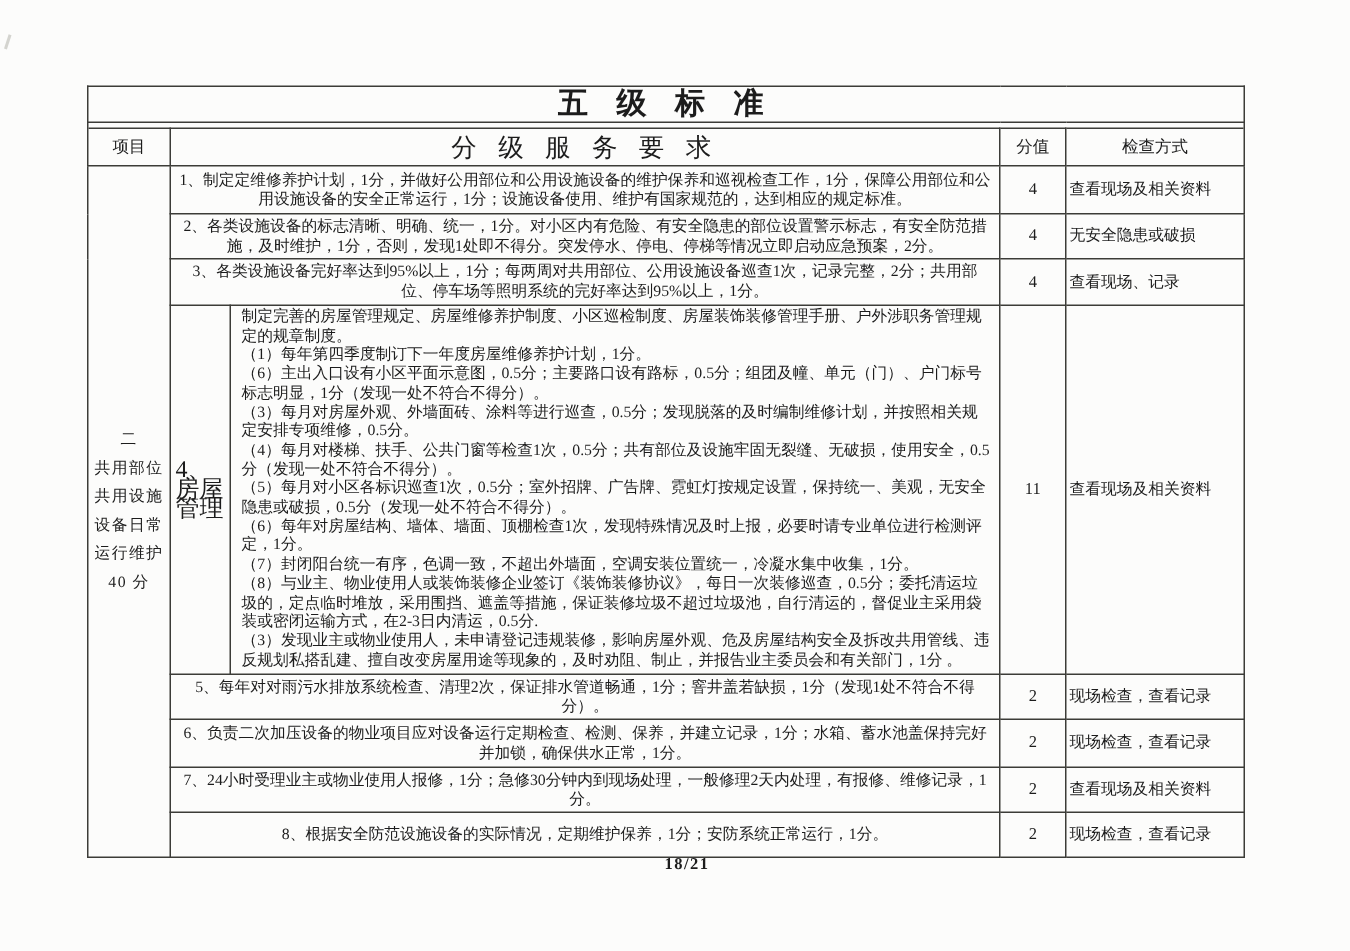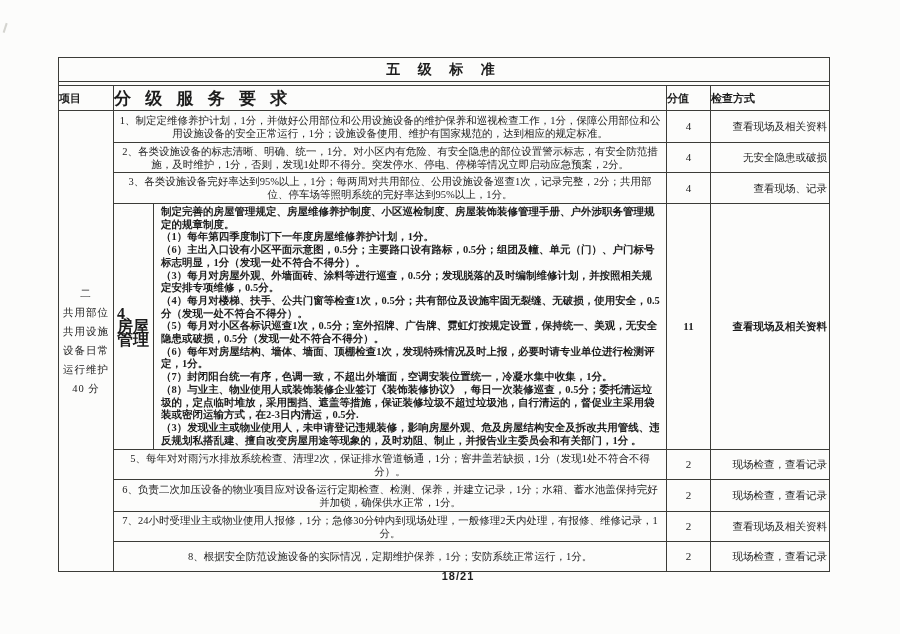--- a/index.html
+++ b/index.html
@@ -21,48 +21,48 @@
   td{
     border:1px solid #3c3c38;
     padding:1px 5px;
     vertical-align:middle;
     font-size:10.5px;
     line-height:13px;
   }
   tr.gap-row td{height:3px;padding:0;border-top:none;border-bottom:none;}
   .title-cell{
     height:23px;text-align:center;font-weight:bold;
-    font-size:14px;letter-spacing:7px;padding:0;
+    font-size:20px;letter-spacing:7px;padding:0;
   }
   .head-cell{
-    height:24px;text-align:left;font-weight:bold;font-size:11px;padding:0;
+    height:24px;text-align:center;font-weight:normal;font-size:11px;padding:0;
   }
   .head-req{letter-spacing:5px;font-size:17px;}
   .item-cell{
     text-align:center;padding:0 2px;font-size:10.5px;
   }
   .item-cell .line{display:block;margin:6px 0;letter-spacing:1px;}
   .req-cell{text-align:center;}
   .score-cell{text-align:center;font-size:11px;}
-  .method-cell{text-align:right;font-size:10.5px;padding:1px 2px;}
+  .method-cell{text-align:left;font-size:10.5px;padding:1px 2px;}
   .sub-cell{padding:1px 3px;font-size:16px;line-height:13px;}
   .big-cell{vertical-align:top;padding:2px 5px 1px 7px;}
   .big-cell .para{margin:0;font-size:10.5px;line-height:12.7px;}
   tr.r1 td{height:29px;}
   tr.r2 td{height:27px;}
   tr.r3 td{height:28px;}
-  tr.r4 td{height:242px;font-weight:bold;}
+  tr.r4 td{height:242px;}
   tr.r5 td{height:27px;}
   tr.r6 td{height:29px;}
   tr.r7 td{height:27px;}
   tr.r8 td{height:27px;}
   .page-number{
     position:absolute;left:0;right:0;top:570px;text-align:center;
     font-size:11px;font-weight:bold;letter-spacing:1px;
-    font-family:Liberation Sans, sans-serif;
+    font-family:Liberation Serif, serif;
     margin-left:16px;
   }
 </style>
 </head>
 <body>
 
 <div class="scan-artifact"></div>
 
 <div class="table-wrap">
   <table>

